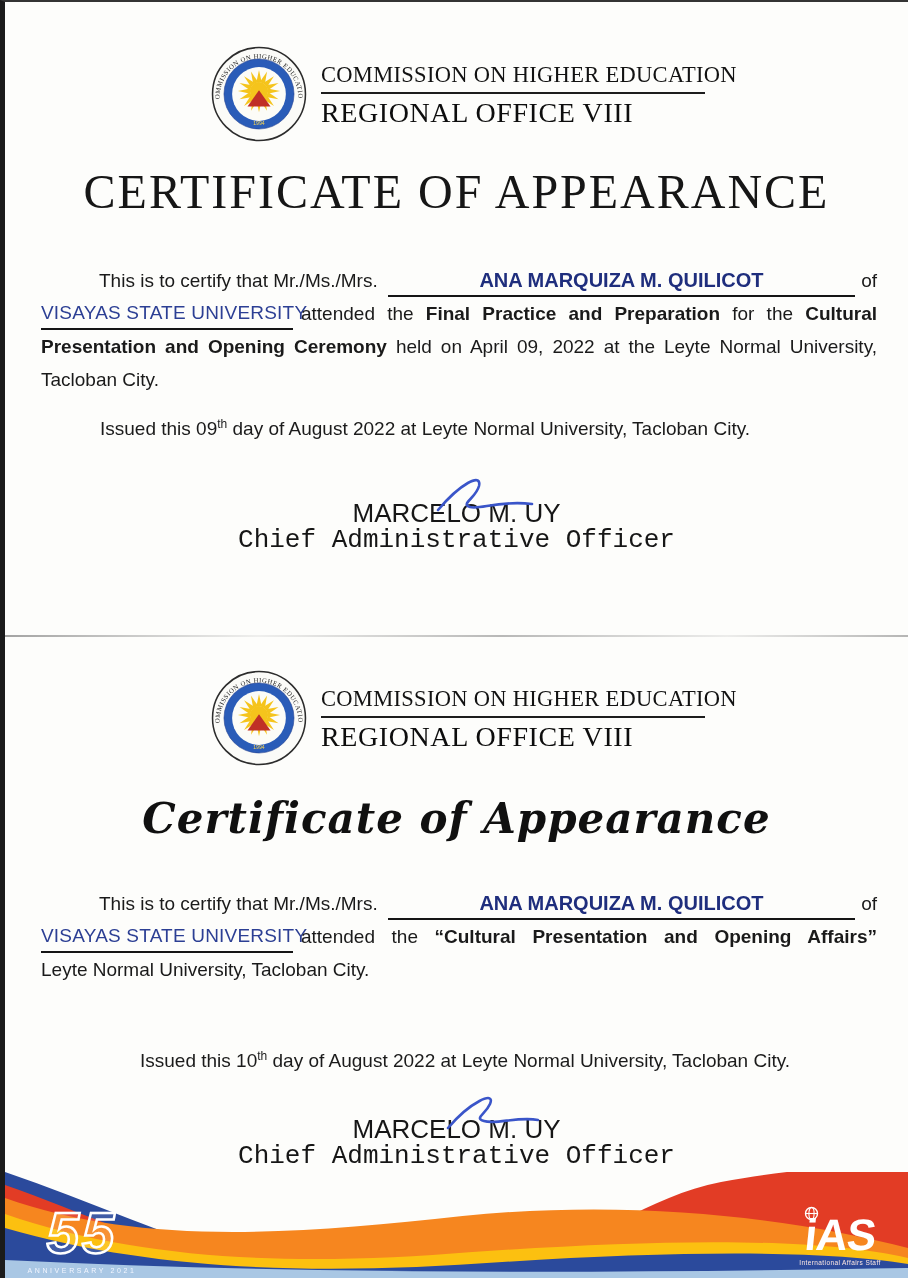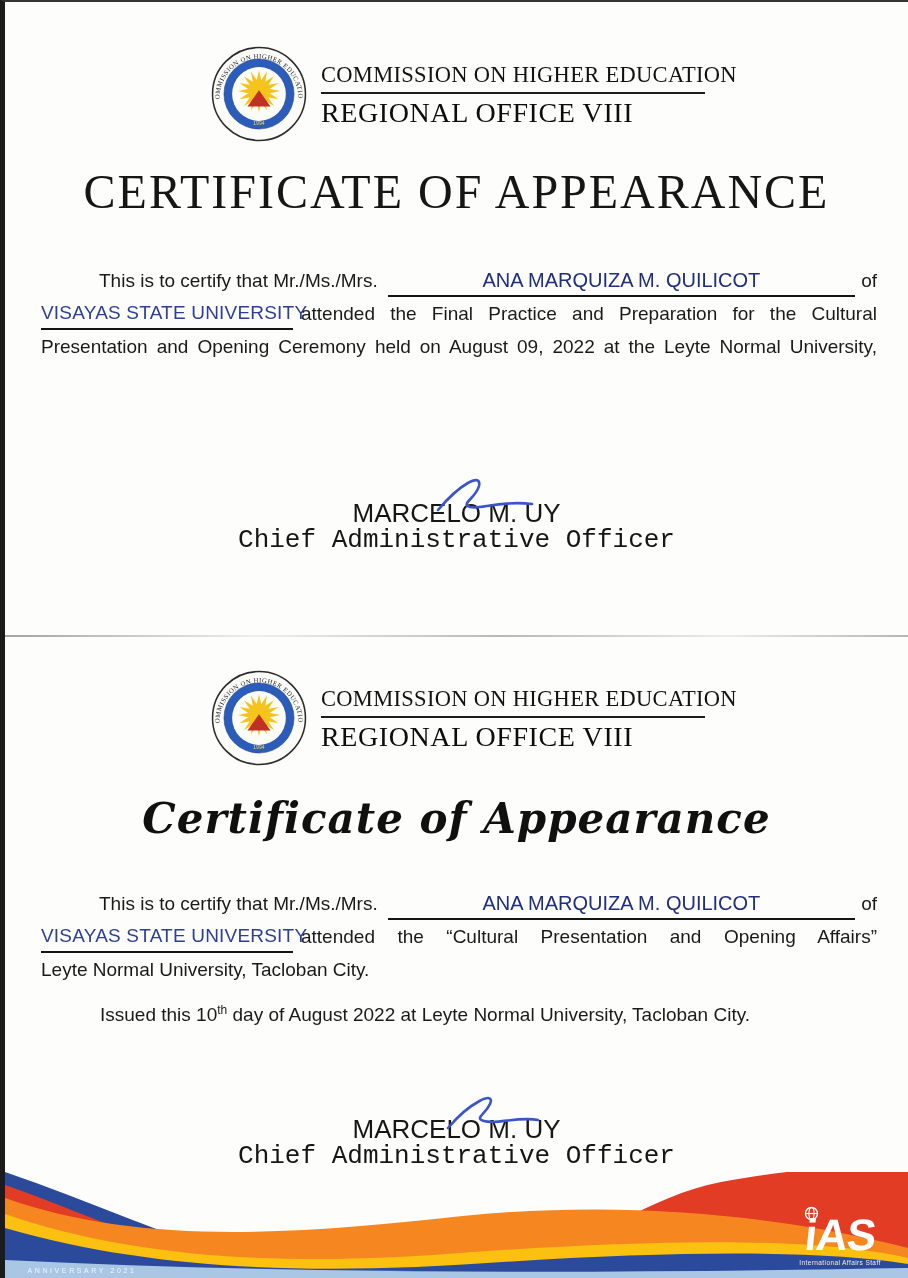--- a/index.html
+++ b/index.html
@@ -23,32 +23,32 @@
     font-family:"Liberation Serif",serif;font-weight:normal;font-size:48px;letter-spacing:2px;color:#161616;}
   .title-script{position:absolute;left:0;right:0;top:792px;margin:0;text-align:center;
     font-family:"DejaVu Serif",serif;font-style:italic;font-weight:bold;font-size:42px;letter-spacing:1px;color:#101010;}
   
   .body{position:absolute;left:36px;width:836px;font-size:19px;line-height:33px;color:#1a1a1a;}
   .body1{top:262px;}
   .body2{top:885px;}
   .line{min-height:33px;justify-content:space-between;}
   .flexline{display:flex;align-items:flex-end;}
   .intro{padding-left:58px;white-space:nowrap;}
-  .name{flex:1;text-align:center;font-weight:normal;font-size:20px;line-height:30px;color:#1f2e7d;
+  .name{flex:1;text-align:center;font-weight:bold;font-size:20px;line-height:30px;color:#1f2e7d;
     border-bottom:2px solid #151515;margin-left:10px;white-space:nowrap;}
   .of{margin-left:6px;white-space:nowrap;}
   .univ{width:252px;text-align:center;color:#2c3f94;letter-spacing:.2px;line-height:30px;
     border-bottom:2px solid #151515;white-space:nowrap;flex:0 0 auto;}
   .rest{flex:1;display:block;text-align:justify;text-align-last:justify;padding-left:8px;}
   .just{text-align:justify;text-align-last:justify;}
-  b{font-weight:normal;}
+  b{font-weight:bold;}
   
   .issued{position:absolute;left:95px;font-size:19px;white-space:nowrap;}
   .iss1{top:416px;}
-  .iss2{top:1002px;}
+  .iss2{top:1048px;margin-left:40px;}
   sup{font-size:12px;line-height:0;vertical-align:super;}
   
   .sig{position:absolute;left:0;right:0;text-align:center;font-size:26px;line-height:27px;}
   .sig1{top:468px;}
   .sig2{top:1088px;}
   .scribble{display:block;margin:0 auto -16px auto;}
   .sc1{transform:translateX(28px);}
   .sc2{transform:translateX(36px);}
   .sig-name{color:#161616;}
   .sig-title{color:#161616;font-family:Liberation Mono, monospace;}
@@ -118,23 +118,25 @@
   <div class="body body1">
     <div class="line flexline">
       <span class="intro">This is to certify that Mr./Ms./Mrs.</span>
       <span class="name">ANA MARQUIZA M. QUILICOT</span>
       <span class="of">of</span>
     </div>
     <div class="line flexline">
       <span class="univ">VISAYAS STATE UNIVERSITY</span>
       <span class="rest"><span>attended the </span><b>Final Practice and Preparation</b><span> for the </span><b>Cultural</b></span>
     </div>
-    <div class="line just"><b>Presentation and Opening Ceremony</b><span> held on August 09, 2022 at the Leyte Normal University,</span></div>
-  </div>
-
+    <div class="line just"><b>Presentation and Opening Ceremony</b><span> held on April 09, 2022 at the Leyte Normal University,</span></div>
+    <div class="line">Tacloban City.</div>
+  </div>
+
+  <div class="issued iss1"><span>Issued this 09</span><sup>th</sup><span> day of August 2022 at Leyte Normal University, Tacloban City.</span></div>
 
   <div class="sig sig1">
     <svg class="scribble sc1" width="110" height="46" viewBox="0 0 110 46">
       <path d="M8,40 C30,14 52,2 49,16 C46,28 30,34 40,37 C50,40 68,30 102,34" stroke="#3a55c9" stroke-width="2.6" fill="none" stroke-linecap="round"></path>
     </svg>
     <div class="sig-name">MARCELO M. UY</div>
     <div class="sig-title">Chief Administrative Officer</div>
   </div>
 
   <div class="crease"></div>
@@ -208,20 +210,21 @@
     <svg class="waves" viewBox="0 0 908 106" preserveAspectRatio="none">
       <path fill="#2b4a9c" d="M0,0 C140,48 260,112 430,124 C600,136 750,126 908,116 L908,150 L0,150 Z"></path>
       <path fill="#e23c25" d="M0,13 C120,55 240,118 400,130 C520,139 600,34 720,10 C800,-5 860,-6 908,-6 L908,150 L0,150 Z"></path>
       <path fill="#f6861f" d="M0,26 C130,72 280,64 460,44 C640,26 800,48 908,76 L908,150 L0,150 Z"></path>
       <path fill="#fcc010" d="M0,42 C140,90 300,94 470,80 C650,68 810,64 908,86 L908,150 L0,150 Z"></path>
       <path fill="#2b4a9c" d="M0,56 C160,102 330,102 500,90 C680,79 820,78 908,92 L908,150 L0,150 Z"></path>
       <path fill="#a9c7e4" d="M0,88 C300,103 620,101 908,96 L908,106 L0,106 Z"></path>
     </svg>
 
     <div class="anniv">
+      <div class="anniv-num">55</div>
       <div class="anniv-cap">ANNIVERSARY 2021</div>
     </div>
 
     <div class="ias">
       <div class="ias-inner">
         <svg class="globe" viewBox="0 0 15 15">
           <circle cx="7.5" cy="7.5" r="6" fill="none" stroke="#ffffff" stroke-width="1.4"></circle>
           <ellipse cx="7.5" cy="7.5" rx="2.6" ry="6" fill="none" stroke="#ffffff" stroke-width="1.1"></ellipse>
           <line x1="1.5" y1="7.5" x2="13.5" y2="7.5" stroke="#ffffff" stroke-width="1.1"></line>
         </svg>

